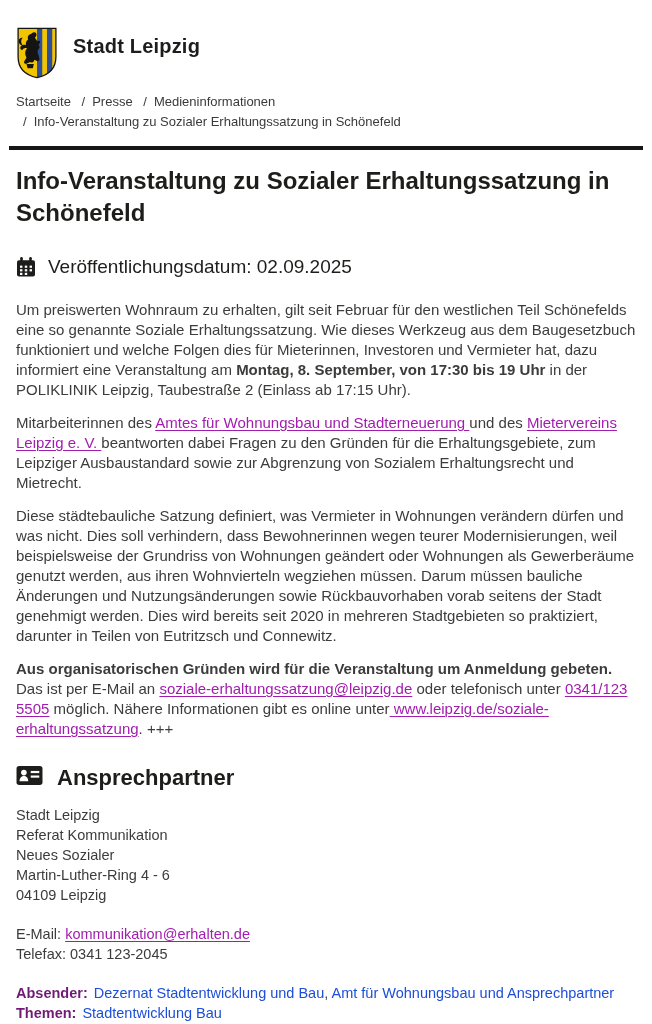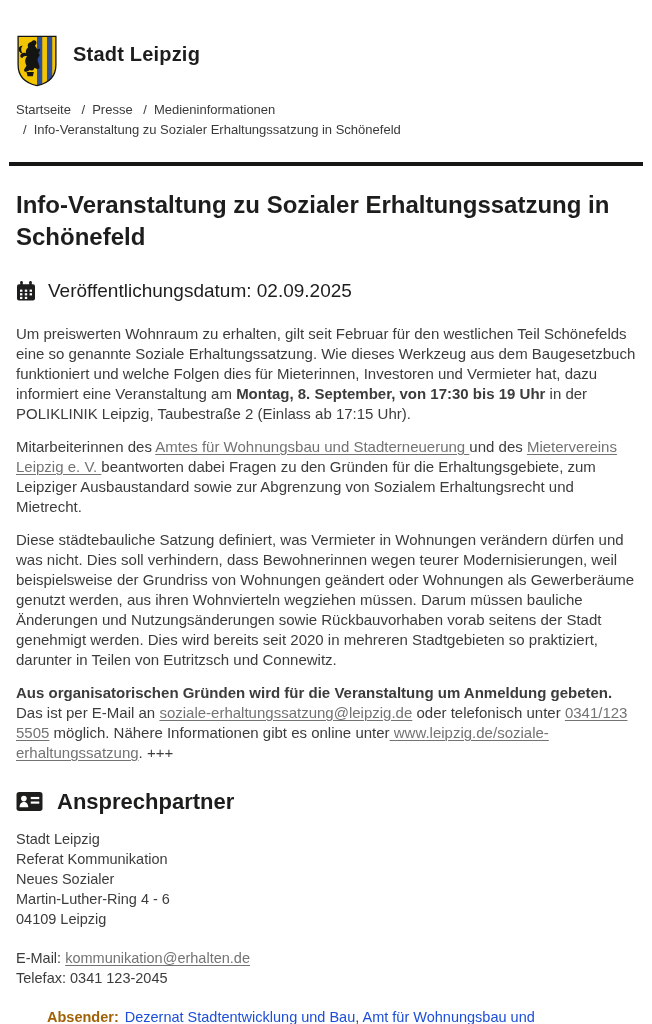--- a/index.html
+++ b/index.html
@@ -2,21 +2,21 @@
 <html lang="de"><head>
 <meta charset="utf-8">
 <style>
   html,body { margin:0; padding:0; background:#ffffff; }
   body {
     width:652px;
     font-family:"Liberation Sans", sans-serif;
     color:#3c3c3b;
     -webkit-font-smoothing:antialiased;
   }
-  .container { padding:8px 16px; }
+  .container { padding:0 16px; }
 
   
   .header { display:flex; align-items:flex-start; gap:15px; padding-top:26px; }
   .logo-link { display:flex; align-items:flex-start; gap:15px; text-decoration:none; cursor:pointer; }
   .logo-svg { width:42px; height:53px; display:block; }
   .site-name { font-size:20px; font-weight:bold; color:#1d1d1b; margin-top:9px; letter-spacing:.2px; }
 
   
   .breadcrumb { margin-top:13px; font-size:13px; line-height:1.55; color:#3a3a39; max-width:624px; }
   .crumb { white-space:nowrap; }
@@ -31,34 +31,34 @@
     font-size:24px; line-height:1.32; font-weight:700; color:#1d1d1b;
   }
   .date-row { display:flex; align-items:center; gap:12px; margin-top:27px; color:#1d1d1b; }
   .date-row .date-text { font-size:19px; }
   .date-row svg { flex:0 0 auto; display:block; }
 
   .para { margin:13px 0 0 0; font-size:15px; line-height:20px; color:#3c3c3b; }
   .para.first { margin-top:22px; }
   .b { font-weight:700; }
   a.inline-link {
-    color:#737373; text-decoration:underline;
+    color:#a21caf; text-decoration:underline;
     text-decoration-thickness:1px; text-underline-offset:2px; cursor:pointer;
   }
   a.plain-link { color:#1d4ed8; text-decoration:none; cursor:pointer; }
 
   
-  .h2-row { display:flex; align-items:center; gap:14px; margin-top:26px; }
+  .h2-row { display:flex; gap:14px; margin-top:26px; }
   .h2-row svg { display:block; }
   h2 { margin:0; font-size:22px; font-weight:700; color:#1d1d1b; }
 
   .contact-block { margin-top:14px; font-size:14.5px; line-height:20px; }
   .contact-line { min-height:20px; }
   .spacer { height:19px; }
-  .label-bold { font-weight:700; color:#a16207; margin-right:6px;margin-left:31px; }
+  .label-bold { font-weight:700; color:#701a75; margin-right:6px; }
 </style>
 </head>
 <body>
 
 <div class="container">
 
   <div class="header">
     <a class="logo-link">
       <svg class="logo-svg" viewBox="0 0 80 100" aria-hidden="true">
         <defs>

